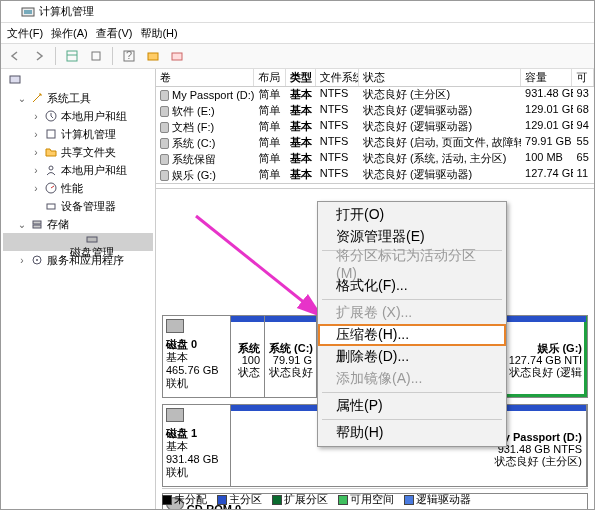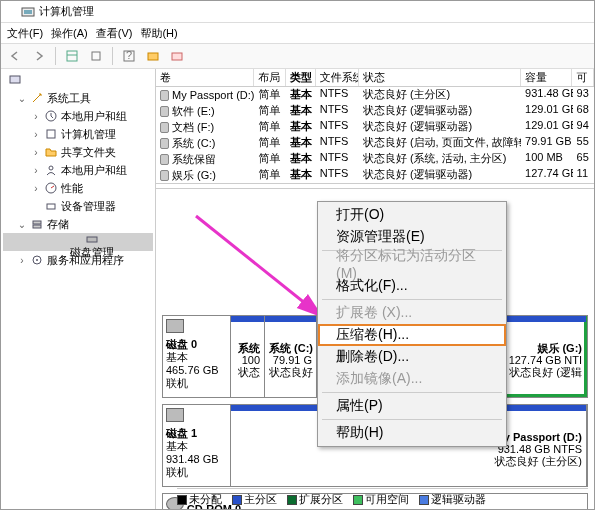--- a/index.html
+++ b/index.html
@@ -30,21 +30,21 @@
 .disk-area { flex: 1; overflow: hidden; padding-top: 6px; position: relative; background:#fff; border-top:1px solid #ccc; margin-top:4px;}
 .disk-row { display: flex; margin: 0 6px 6px 6px; border: 1px solid #888; min-height: 58px; }
 .disk-label { width: 68px; border-right: 1px solid #888; padding: 3px; font-size: 10px; line-height: 13px; position:relative;}
 .disk-label .dicon { width:18px; height:14px; background:#bbb; border:1px solid #666; display:inline-block; margin-bottom:2px;}
 .disk-parts { flex: 1; display: flex; }
 .part { border-right: 1px solid #888; padding: 19px 4px; font-size: 10px; line-height: 12px; overflow: hidden; position: relative; white-space:nowrap;text-align:right;}
 .part .topbar { position: absolute; top: 0; left: 0; right: 0; height: 6px; }
 .part .inner { padding-top: 7px; }
 .bar-blue { background: #2850c8; }
 .part.sel { outline: 3px solid #1fa040; outline-offset: -3px; }
-.legend { position: absolute; bottom: 2px; left: 21px; right: 6px; border-top: 1px solid #ccc; padding-top: 3px; display: flex; gap: 10px; font-size: 10px; align-items:center;}
+.legend { position: absolute; bottom: 2px; left: 6px; right: 6px; border-top: 1px solid #ccc; padding-top: 3px; display: flex; gap: 10px; font-size: 10px; align-items:center;}
 .legend .sq { width: 10px; height: 10px; display: inline-block; border:1px solid #444; vertical-align: middle; margin-right: 2px; }
 .ctx-menu { position: absolute; top: 200px; left: 316px; width: 190px; background: #f2f2f2; border: 1px solid #999; box-shadow: 2px 2px 4px rgba(0,0,0,0.3); z-index: 10; padding: 2px 0;}
 .ctx-menu .mi { height: 22px; display: flex; align-items: center; padding: 0 18px; font-size: 14px; color: #000; }
 .ctx-menu .mi.dis { color: #9a9a9a; }
 .ctx-menu .mi.hl { background: #fff; border: 2px solid #e8832a; height: 22px; padding: 0 16px; margin:0;}
 .ctx-menu .msep { height: 1px; background: #ccc; margin: 2px 4px; }
 .arrow { position: absolute; z-index: 9; pointer-events: none; }
 </style>
 </head>
 <body>

